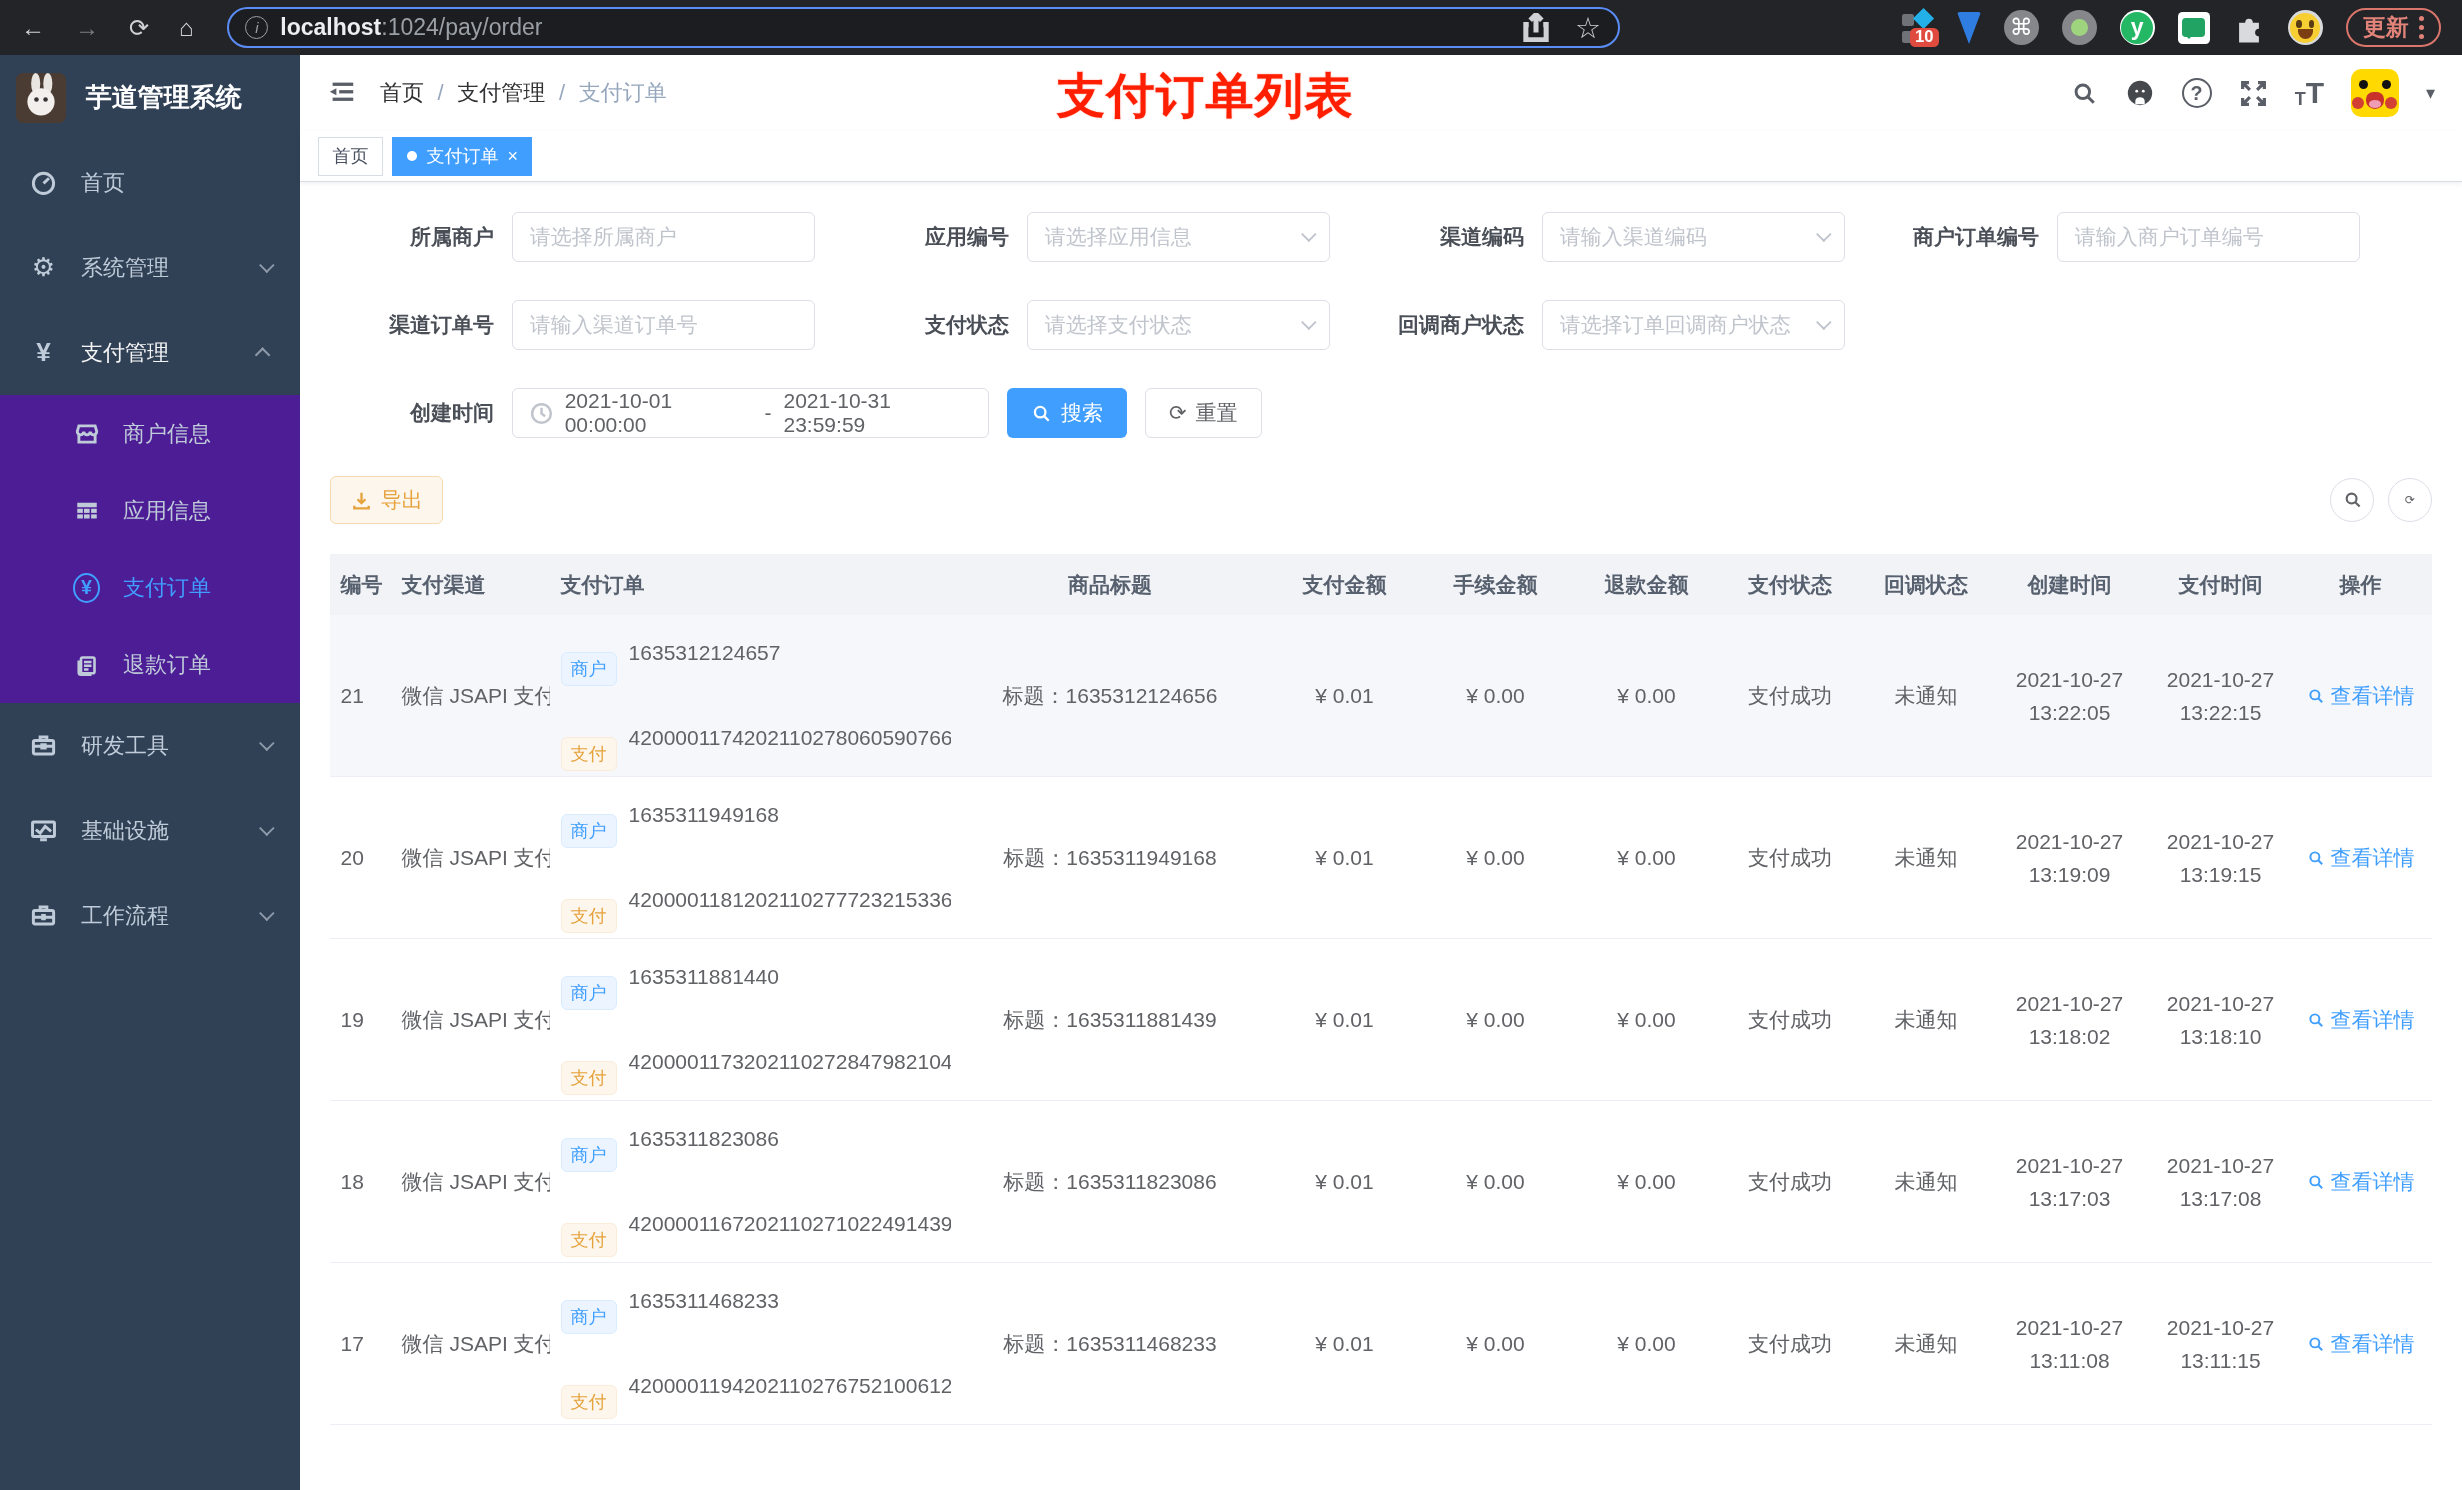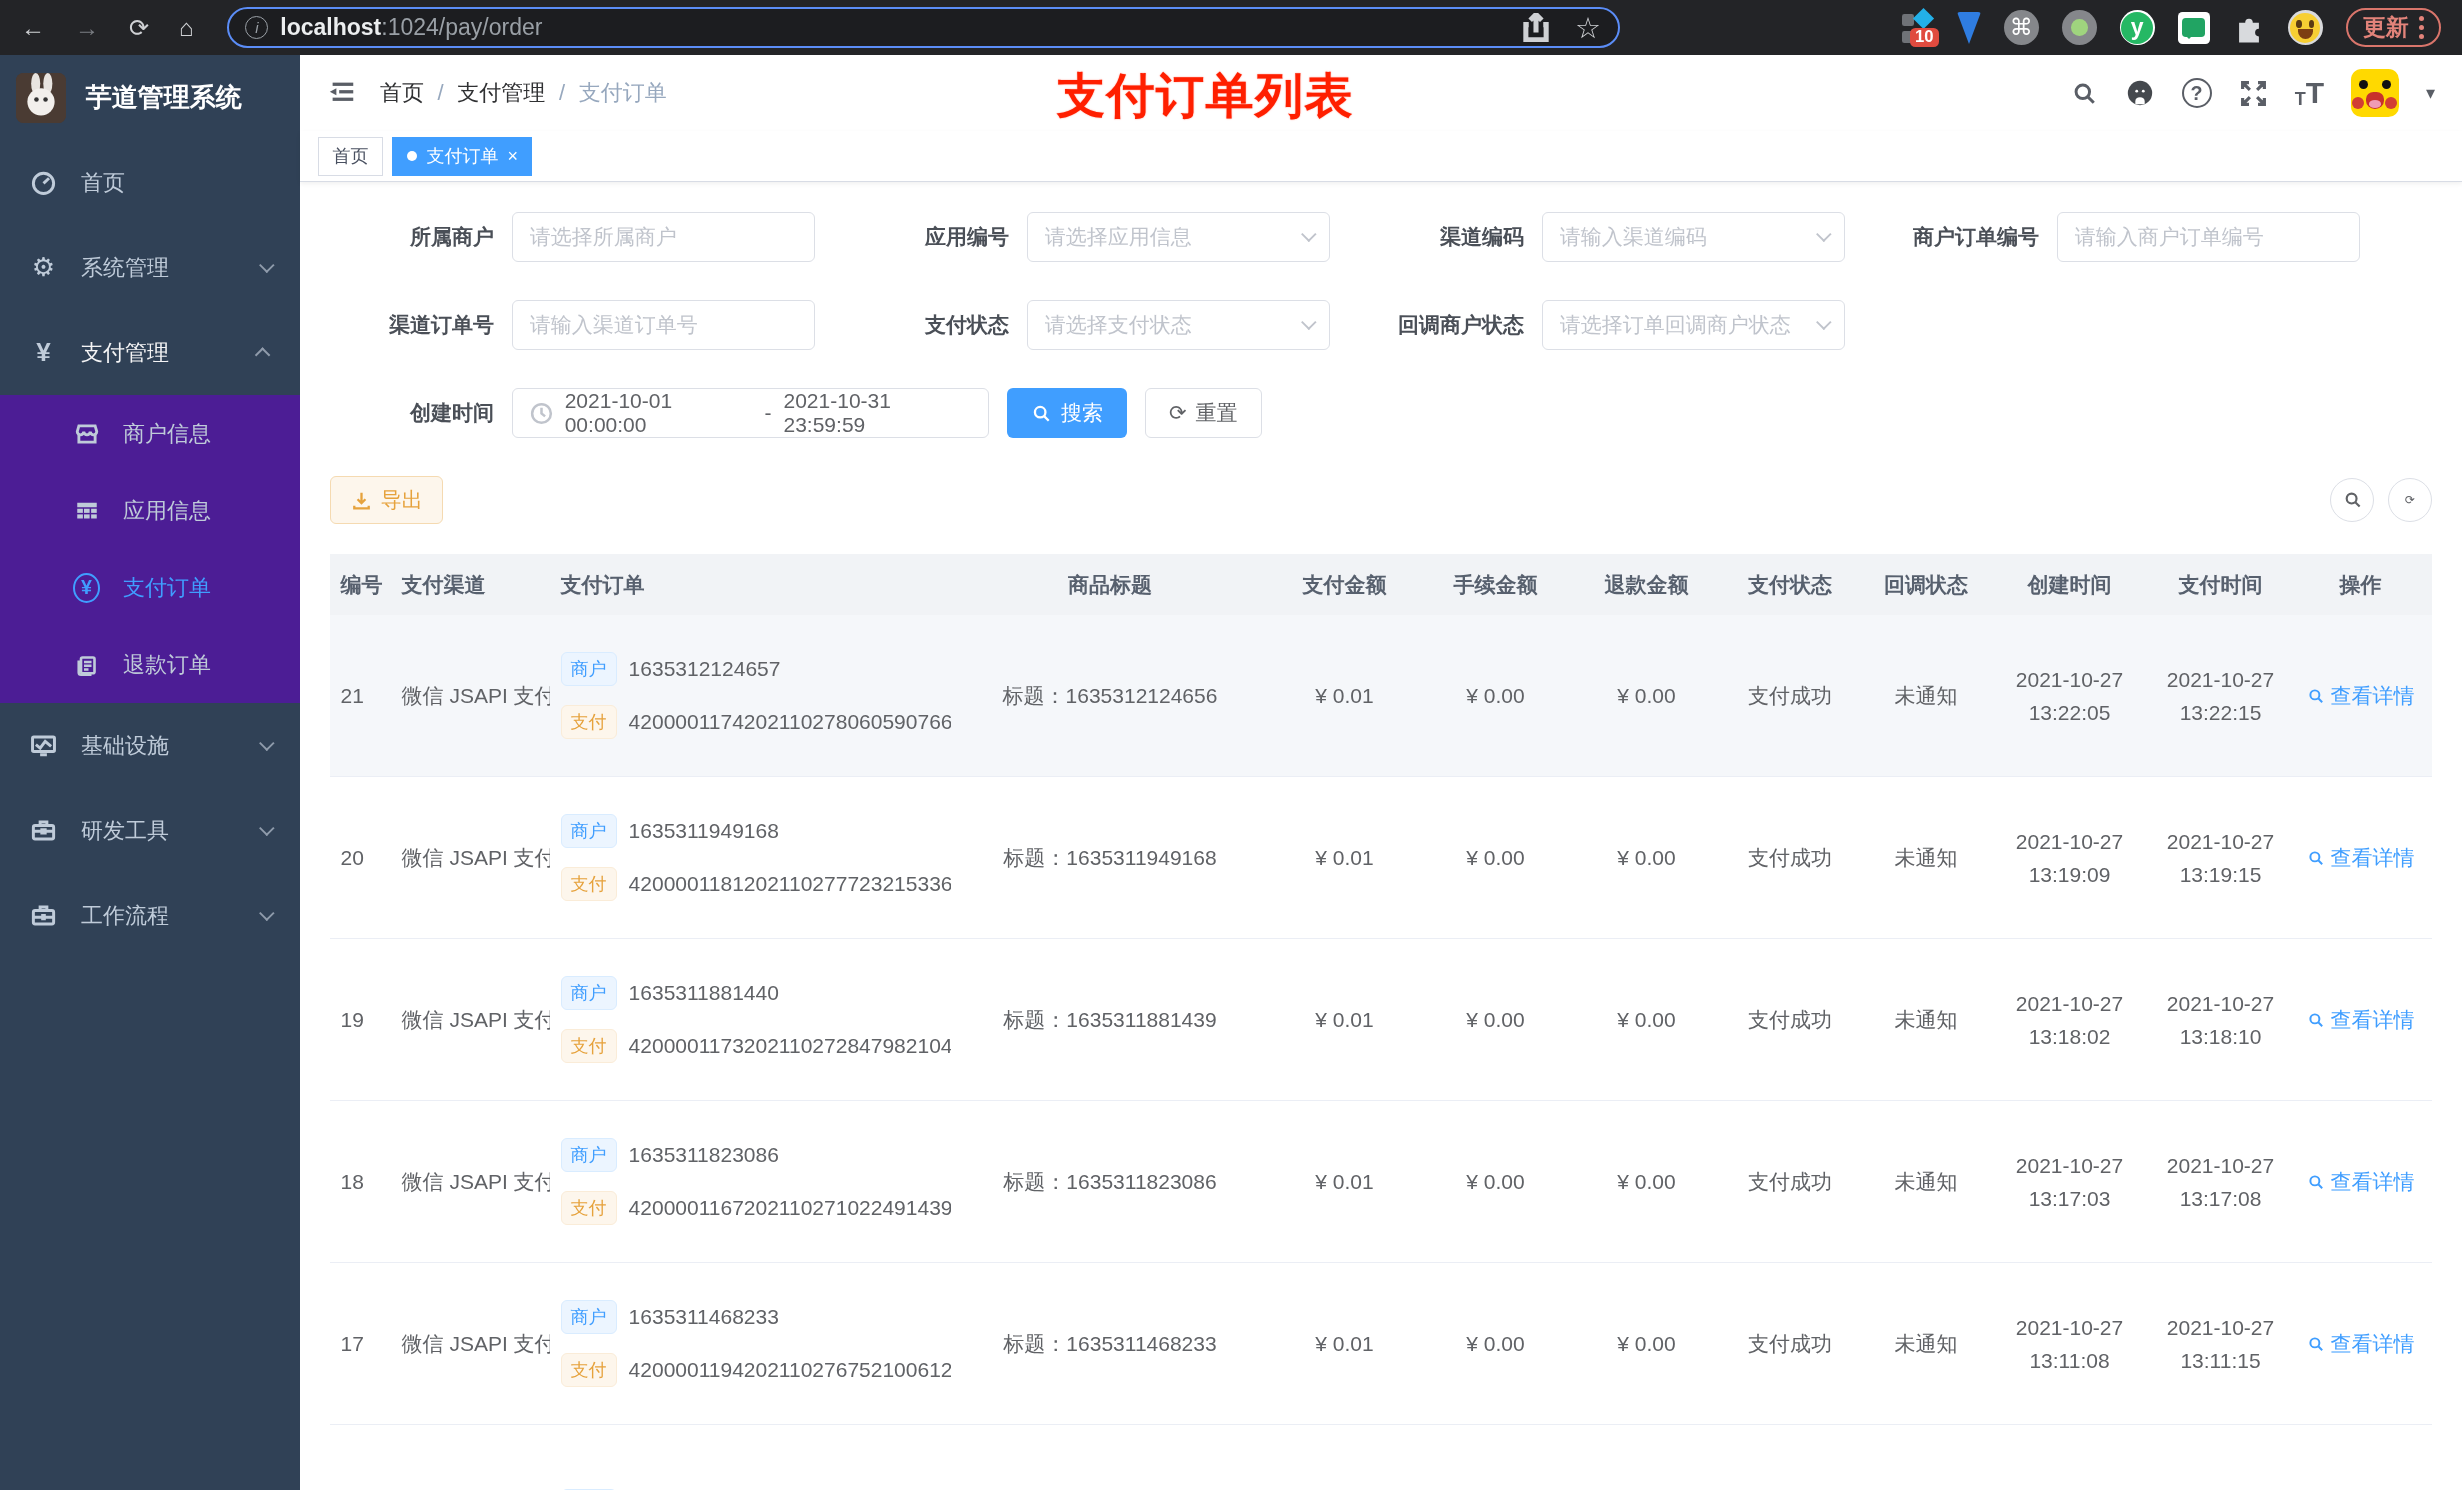--- a/index.html
+++ b/index.html
@@ -129,21 +129,21 @@
   .tbl { width:100%; }
   .t-head { display:flex; align-items:center; height:61px; background:#f1f3f6; font-weight:700; color:#57606e; font-size:21px; }
   .t-row { display:flex; align-items:center; height:162px; border-bottom:1.5px solid #ebeef5; font-size:21px; color:#606266; }
   .t-row.hover { background:#f5f7fa; }
   .td { padding:0 10.6px; overflow:hidden; white-space:nowrap; }
   .c1{ flex:0 0 61px; } .c2{ flex:0 0 159px; } .c3{ flex:0 0 401px; } .c4{ flex:0 0 318px; text-align:center; }
   .c5,.c6,.c7{ flex:0 0 151px; text-align:center; } .c8,.c9{ flex:0 0 136px; text-align:center; }
   .c10,.c11{ flex:0 0 151px; text-align:center; } .c12{ flex:0 0 129px; text-align:center; }
   .order-lines { display:flex; flex-direction:column; gap:19.7px; }
   .ol { display:flex; align-items:center; gap:12px; }
-  .tag { font-size:18px; line-height:1; padding:6.8px 9px; border-radius:6px; border:1.5px solid; }
+  .tag { font-size:18px; line-height:1; padding:6.8px 9px; border-radius:6px; border:1.5px solid;margin-top:32px; }
   .tag.blue { color:#409eff; background:#ecf5ff; border-color:#d9ecff; }
   .tag.gold { color:#e6a23c; background:#fdf6ec; border-color:#faecd8; }
   .twolines span { display:block; line-height:33px; }
   .link { color:#409eff; display:inline-flex; align-items:center; gap:6px; cursor:pointer; }
   svg.mini { stroke:currentColor; fill:none; stroke-width:7; }
 </style>
 </head>
 <body>
 
 <div class="screen">
@@ -276,35 +276,35 @@
                   <rect x="16" y="12" width="36" height="42" rx="4"></rect>
                   <path d="M10 20v32a6 6 0 0 0 6 6h28M24 24h20M24 34h20M24 44h12"></path>
                 </svg>
             </span>
             <span>退款订单</span>
           </div>
         </div>
         <div class="m-item">
           <span class="mi">
             <svg class="line-ico" width="27" height="27" viewBox="0 0 64 64">
-                <rect x="6" y="12" width="52" height="34" rx="3"></rect>
-                <path d="M14 30l10 8 12-16 14 12M24 54h16"></path>
-              </svg>
-          </span>
-          <span>基础设施</span>
+                <rect x="8" y="20" width="48" height="32" rx="4"></rect>
+                <path d="M24 20v-8h16v8M8 34h48M28 30h8v8h-8z"></path>
+              </svg>
+          </span>
+          <span>研发工具</span>
           <span class="arr chev down"></span>
         </div>
         <div class="m-item">
           <span class="mi">
             <svg class="line-ico" width="27" height="27" viewBox="0 0 64 64">
-                <rect x="8" y="20" width="48" height="32" rx="4"></rect>
-                <path d="M24 20v-8h16v8M8 34h48M28 30h8v8h-8z"></path>
-              </svg>
-          </span>
-          <span>研发工具</span>
+                <rect x="6" y="12" width="52" height="34" rx="3"></rect>
+                <path d="M14 30l10 8 12-16 14 12M24 54h16"></path>
+              </svg>
+          </span>
+          <span>基础设施</span>
           <span class="arr chev down"></span>
         </div>
         <div class="m-item">
           <span class="mi">
             <svg class="line-ico" width="27" height="27" viewBox="0 0 64 64">
                 <rect x="8" y="20" width="48" height="32" rx="4"></rect>
                 <path d="M24 20v-8h16v8M8 36h48M30 32h4v8h-4z"></path>
               </svg>
           </span>
           <span>工作流程</span>

